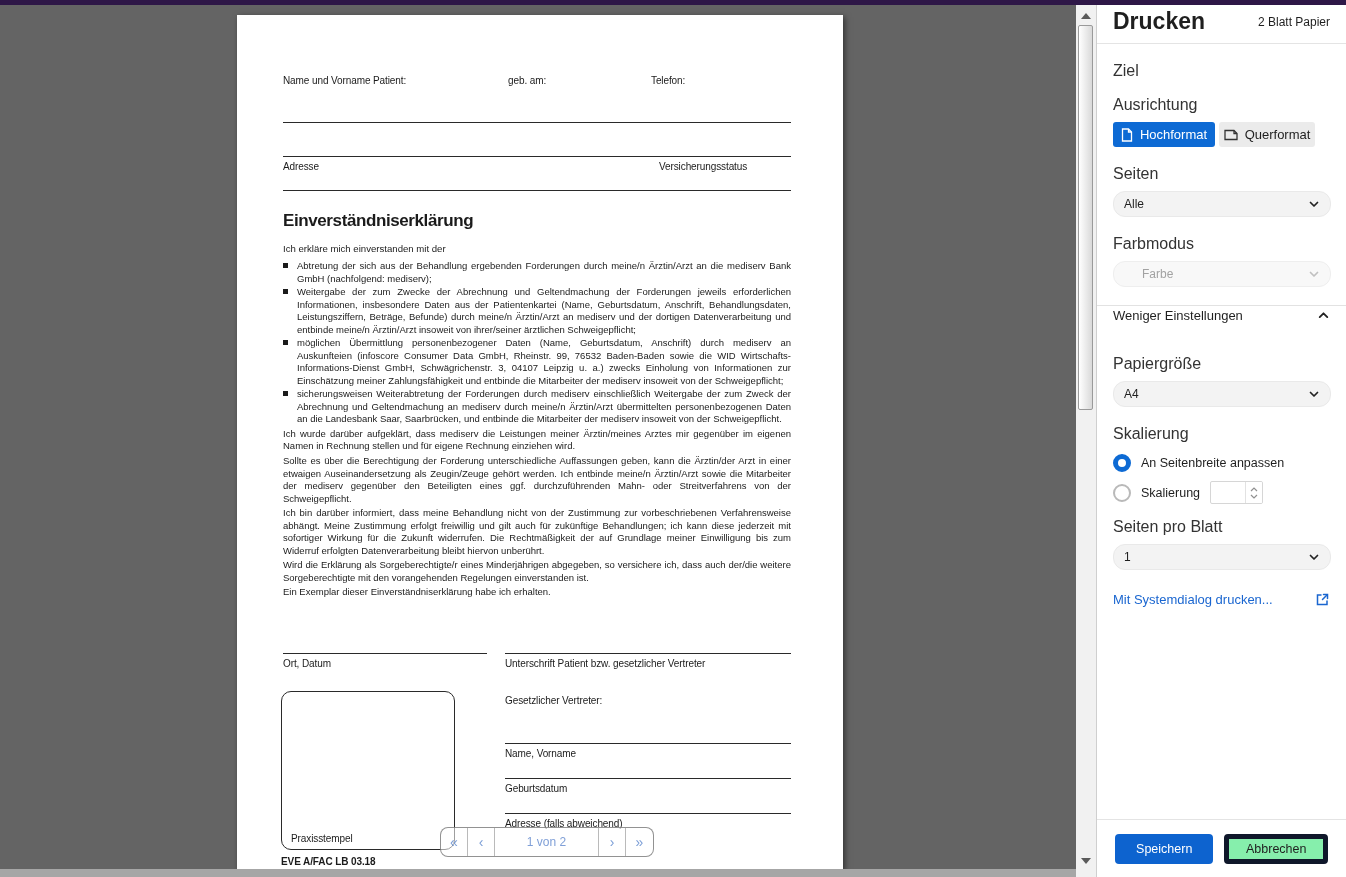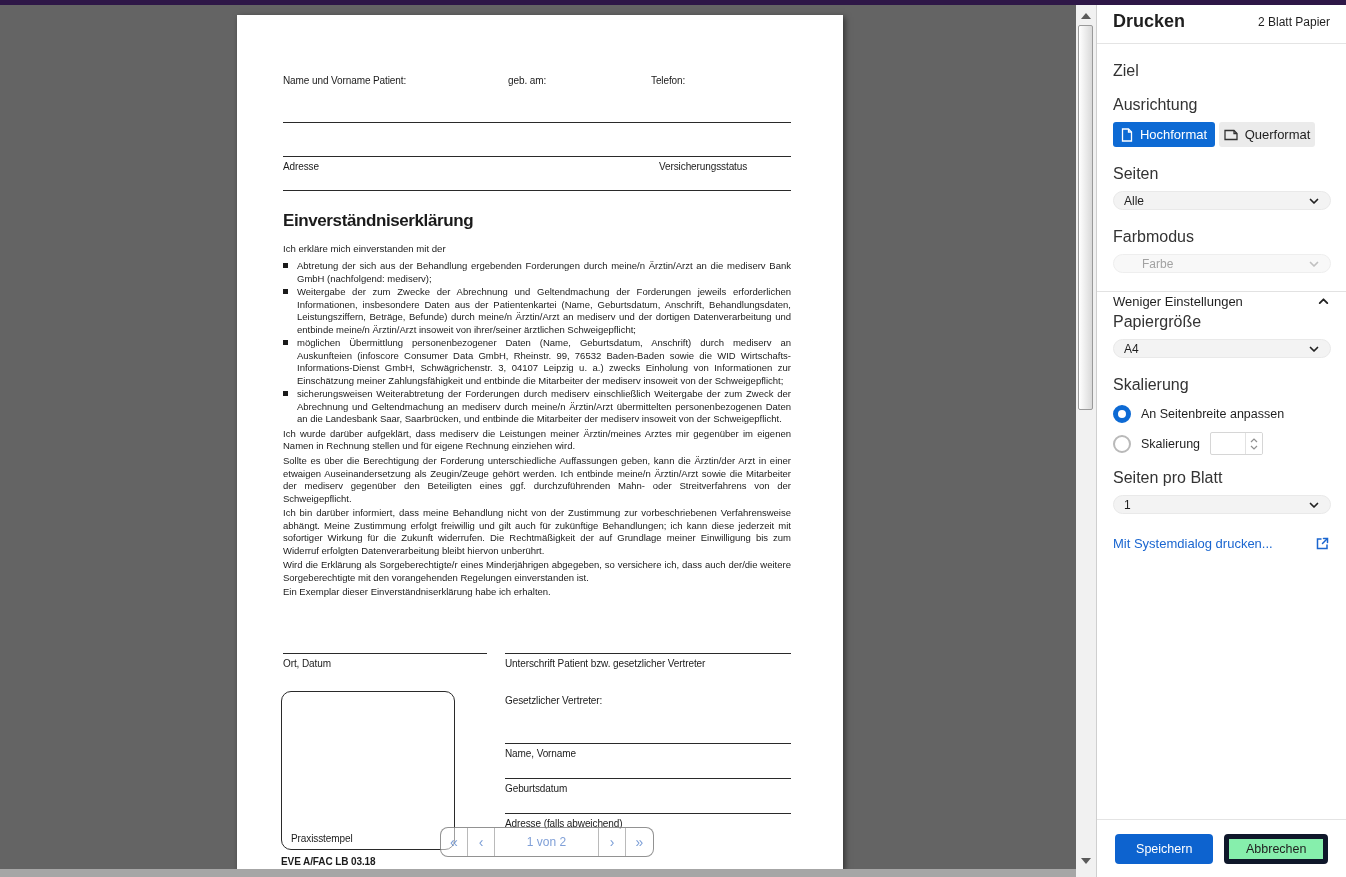--- a/index.html
+++ b/index.html
@@ -46,25 +46,25 @@
     font-size:14px; border-right:1px solid rgba(130,130,130,0.55); cursor:default; }
   .nav-cell:last-child { border-right:none; }
   .nav-first,.nav-prev,.nav-next,.nav-last { flex:0 0 27px; }
   .nav-page { flex:1; font-size:12px; color:rgba(95,135,205,0.8); }
 
   
   .panel { position:absolute; left:1096px; top:0; width:250px; height:877px; background:#ffffff;
     border-left:1px solid #cfcfcf; color:#1f1f1f; z-index:50; display:flex; flex-direction:column; }
   .panel-header { flex:0 0 44px; display:flex; align-items:center; justify-content:space-between;
     padding:0 16px; border-bottom:1px solid #e4e4e4; }
-  .panel-title { font-size:18px; font-weight:600; }
+  .panel-title { font-size:23px; font-weight:600; }
   .sheet-info { font-size:12px; color:#1f1f1f; }
   .panel-body { flex:1; padding:12px 16px 0 16px; overflow:hidden; }
   .sec-label { font-size:16px; color:#333; margin:8px 0 8px 0; }
-  .select { height:19px; width:218px; background:#f3f3f3; border:1px solid #e9e9e9; border-radius:12px;
+  .select { height:26px; width:218px; background:#f3f3f3; border:1px solid #e9e9e9; border-radius:12px;
     display:flex; align-items:center; padding:0 10px; font-size:12px; cursor:pointer; }
   .select .sel-text { flex:1; }
   .select.disabled { background:#f8f8f8; border-color:#eeeeee; color:#a2a2a2; cursor:default;padding-left:28px; }
   .select-dest { height:32px; background:#fdfdfd; border:2px solid #0d6ad4; border-radius:6px; font-size:12.5px; }
   .select-dest .doc-ic { margin-right:10px; display:flex; }
   .orient-row { display:flex; gap:4px; }
   .orient-btn { height:25px; display:flex; align-items:center; justify-content:center; gap:7px;
     font-size:13px; border-radius:3px; cursor:pointer; }
   .orient-portrait { width:102px; background:#0d6ad4; color:#ffffff; }
   .orient-landscape { width:96px; background:#ebebeb; color:#1f1f1f; }
@@ -223,21 +223,21 @@
 
     <div class="divider"></div>
 
     <div class="fewer-row">
       <span>Weniger Einstellungen</span>
       <svg width="13" height="13" viewBox="0 0 12 12">
           <path d="M2.5 7.5 L6 4 L9.5 7.5" stroke="#222" stroke-width="1.7" fill="none" stroke-linecap="round" stroke-linejoin="round"></path>
         </svg>
     </div>
 
-    <div class="sec-label" style="margin-top:4px;">Papiergröße</div>
+    <div class="sec-label" style="margin-top:32px;">Papiergröße</div>
     <div class="select">
       <span class="sel-text">A4</span>
       <svg width="12" height="12" viewBox="0 0 12 12">
           <path d="M2.5 4.5 L6 8 L9.5 4.5" stroke="#222" stroke-width="1.7" fill="none" stroke-linecap="round" stroke-linejoin="round"></path>
         </svg>
     </div>
 
     <div class="sec-label" style="margin-top:18px; margin-bottom:11px;">Skalierung</div>
     <div class="radio-row">
       <span class="radio on"></span>

